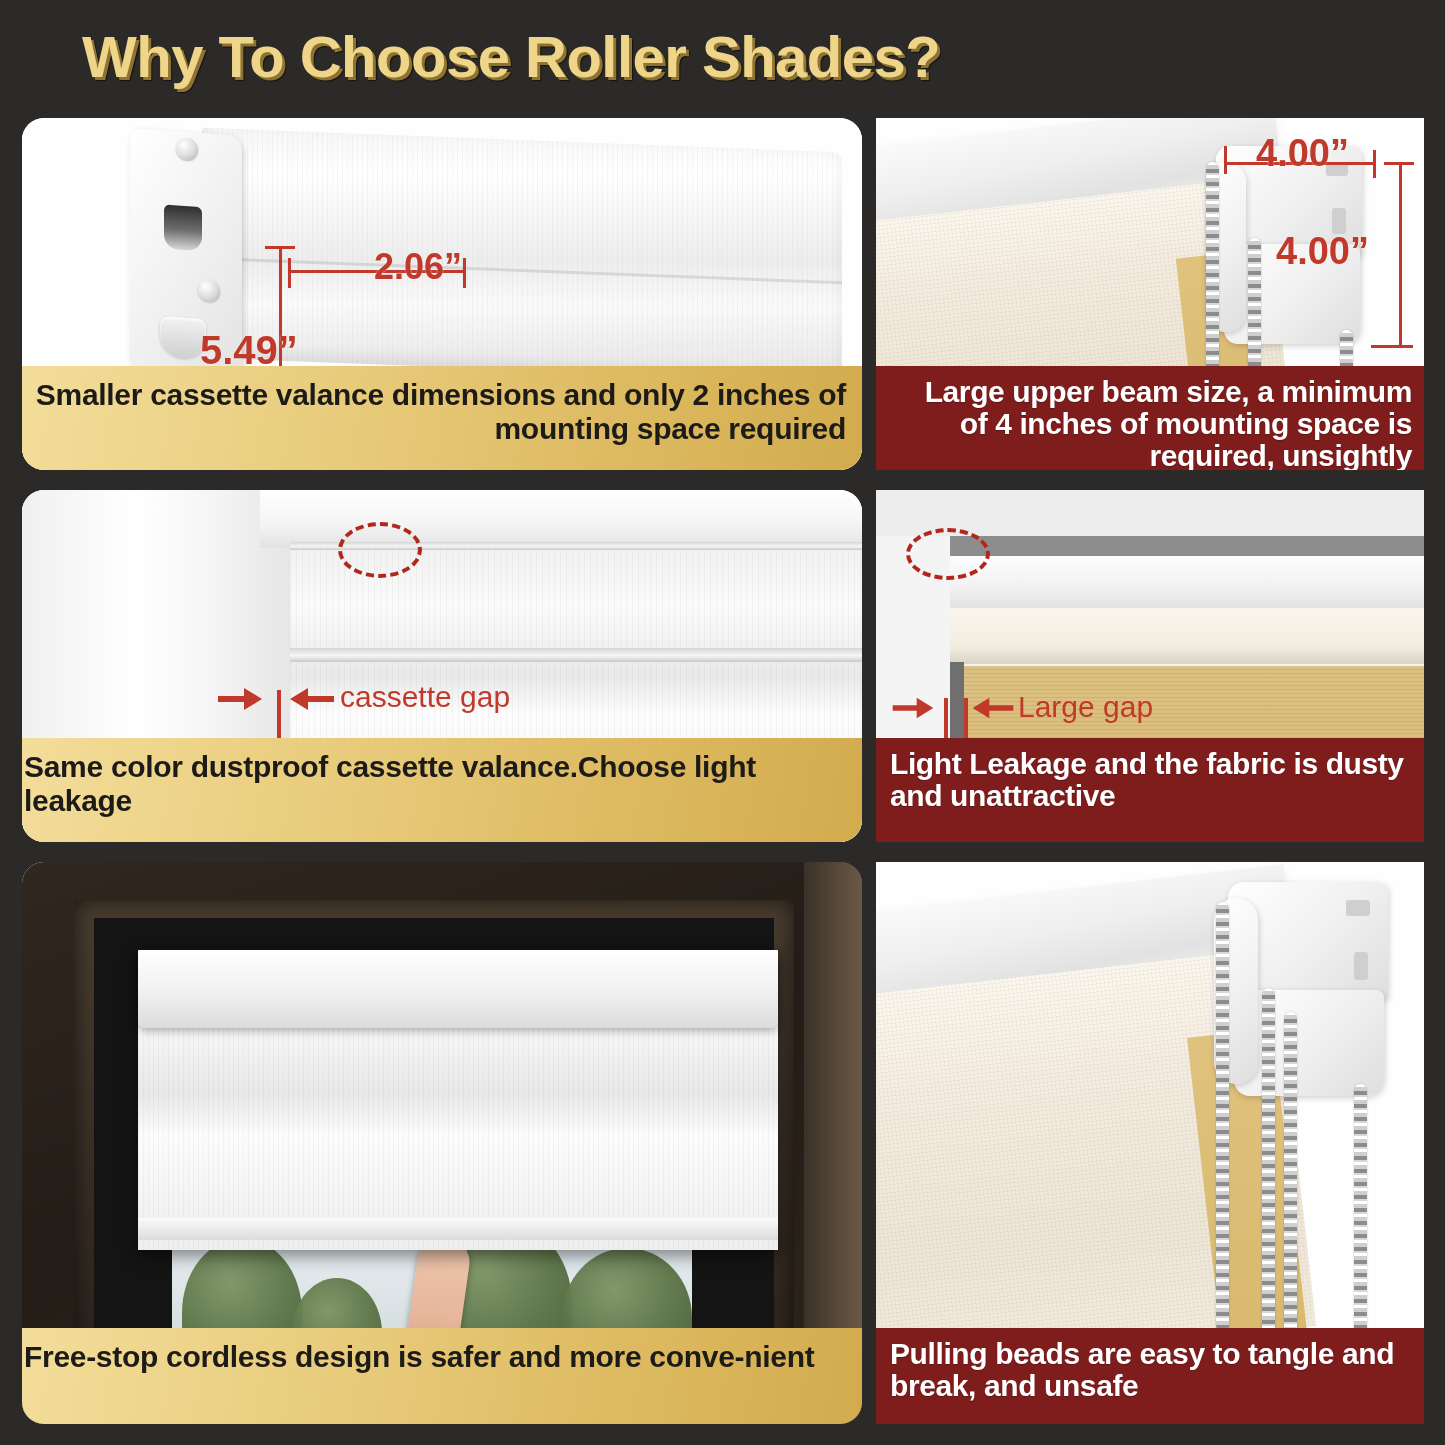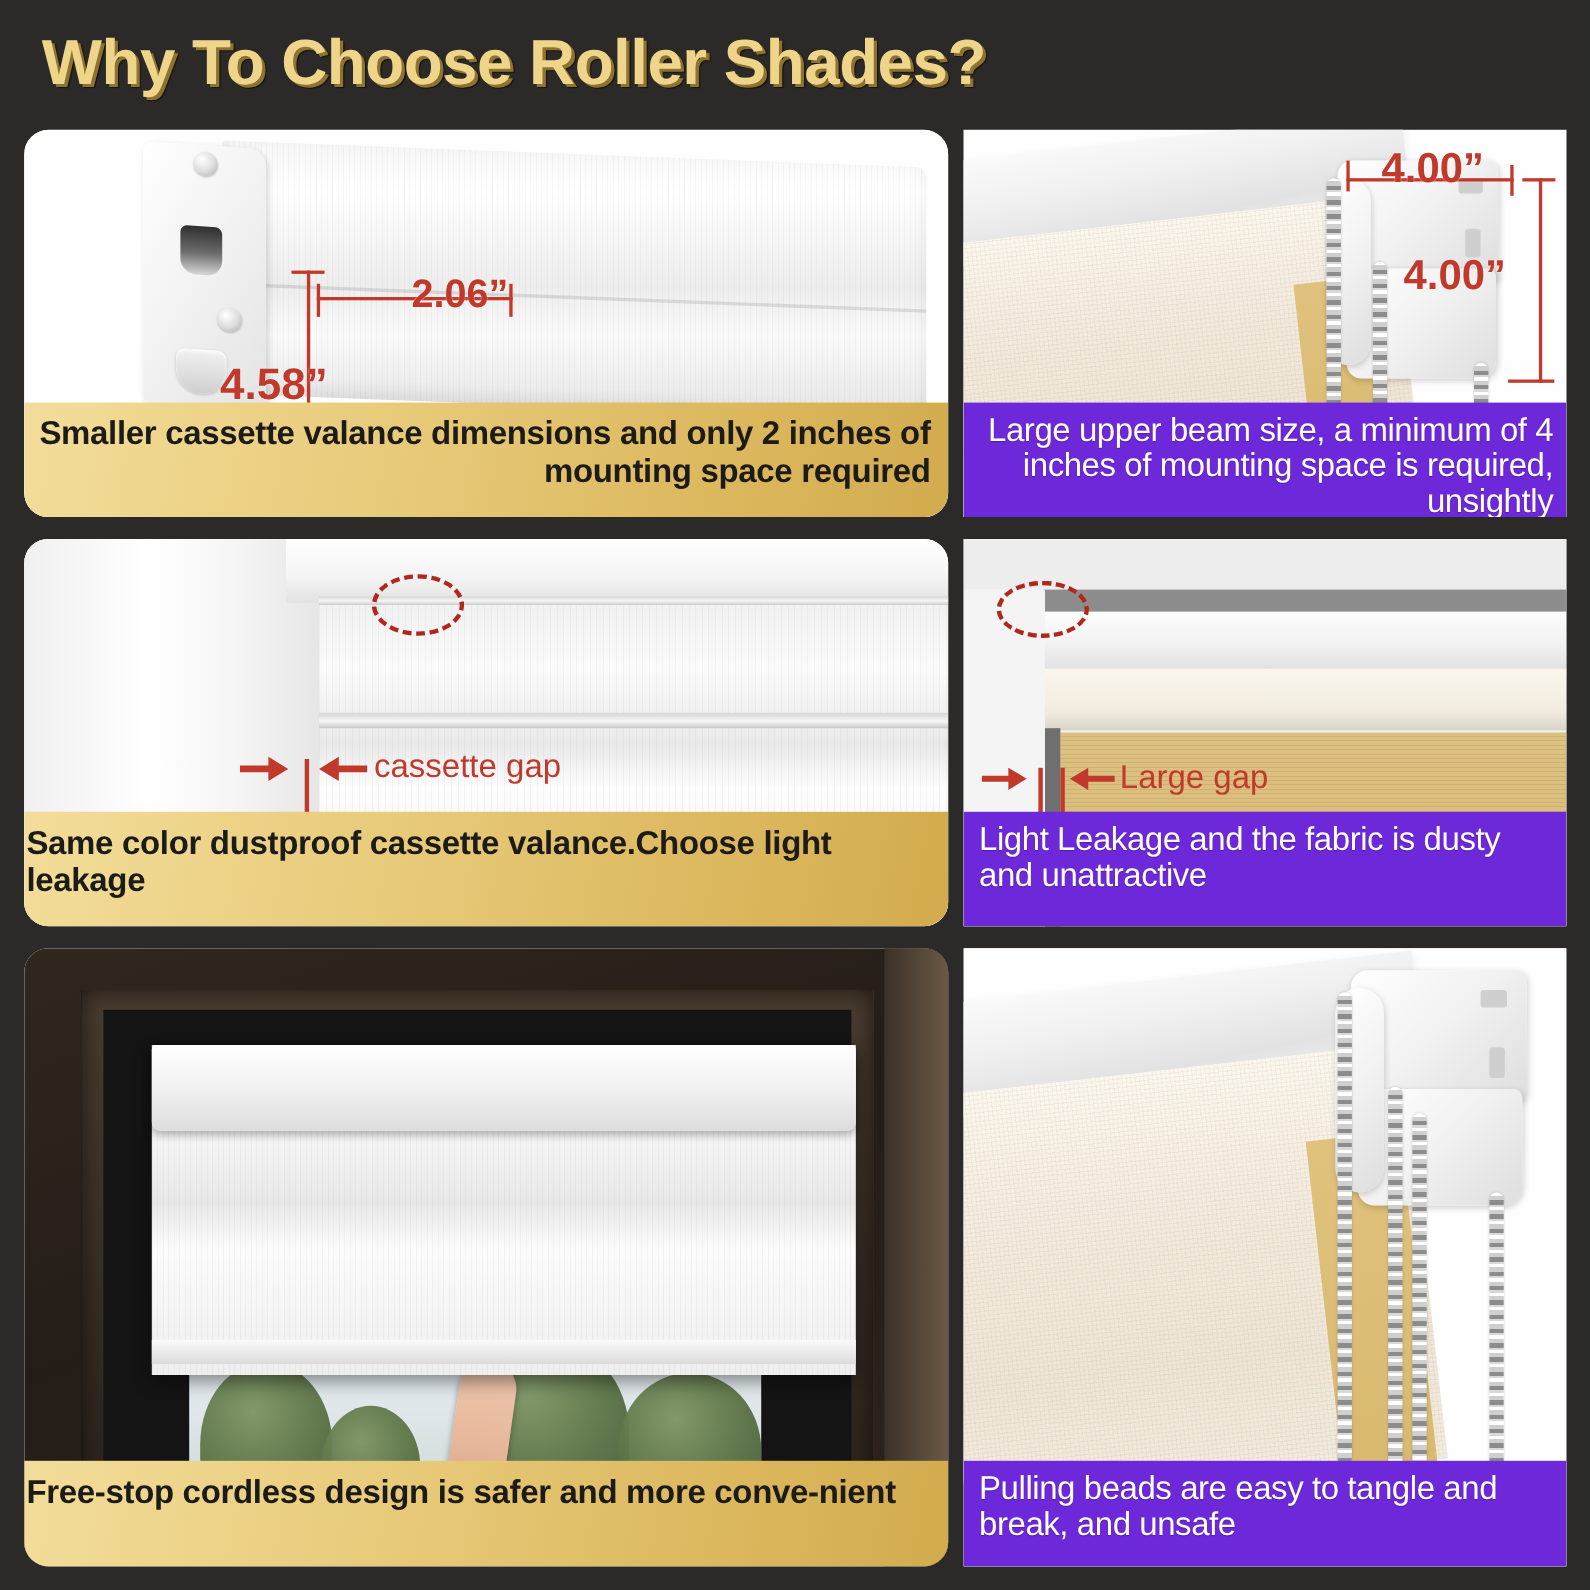--- a/index.html
+++ b/index.html
@@ -11,21 +11,21 @@
     font-family: "Liberation Sans", sans-serif;
     overflow: hidden;
     position: relative;
   }
 
   
   .title-bar {
     position: absolute;
     left: 0; top: 0;
     width: 1445px; height: 112px;
-    display: flex; align-items: center;
+    display: flex; align-items: center; padding-left: 44px;
   }
   .title-text {
     margin-left: 38px;
     font-size: 58px;
     font-weight: bold;
     letter-spacing: -0.5px;
     color: #eed58a;
     text-shadow: 3px 3px 0 #8e7230, 4px 4px 1px rgba(0,0,0,0.55);
     white-space: nowrap;
   }
@@ -50,23 +50,23 @@
   .caption-gold {
     position: absolute; left: 0; bottom: 0; width: 100%;
     background: linear-gradient(100deg, #f3dd9a 0%, #e9cd7e 35%, #dcb85e 75%, #d2ab4e 100%);
     color: #1d1b18;
     font-size: 30px; font-weight: bold; line-height: 1.14;
     padding: 12px 16px 16px 2px;
     letter-spacing: -0.3px;
   }
   .caption-gray {
     position: absolute; left: 0; bottom: 0; width: 100%;
-    background: #6d28d9;
+    background: #7f1d1d;
     color: #ffffff;
-    font-size: 30px; font-weight: normal; line-height: 1.06;
+    font-size: 30px; font-weight: bold; line-height: 1.06;
     padding: 10px 12px 12px 14px;
     letter-spacing: -0.4px;
     text-shadow: 0 1px 1px rgba(0,0,0,0.25);
   }
   .cap-h-row1 { height: 104px; }
   .cap-h-row2 { height: 104px; }
   .cap-h-row3 { height: 96px; }
 
   
   .dim {
@@ -293,21 +293,21 @@
       </div>
 
       <div class="redline" style="left:266px; top:140px; width:3px; height:30px;"></div>
       <div class="redline" style="left:266px; top:152px; width:178px; height:3px;"></div>
       <div class="redline" style="left:441px; top:140px; width:3px; height:30px;"></div>
       <div class="dim" style="left:352px; top:128px; font-size:36px;">2.06”</div>
 
       <div class="redline" style="left:257px; top:128px; width:3px; height:210px;"></div>
       <div class="redline" style="left:243px; top:128px; width:30px; height:3px;"></div>
       <div class="redline" style="left:243px; top:335px; width:30px; height:3px;"></div>
-      <div class="dim" style="left:178px; top:210px; font-size:40px;">4.58”</div>
+      <div class="dim" style="left:178px; top:210px; font-size:40px;">5.49”</div>
     </div>
 
     <div class="caption-gold cap-h-row1">Smaller cassette valance dimensions and only 2 inches of mounting space required</div>
   </div>
 
   <div class="panel right row1">
     <div class="media">
       <div class="white-bg"></div>
 
       <div class="rr-roll" style="left:-20px; top:30px; width:420px; height:96px;"></div>

